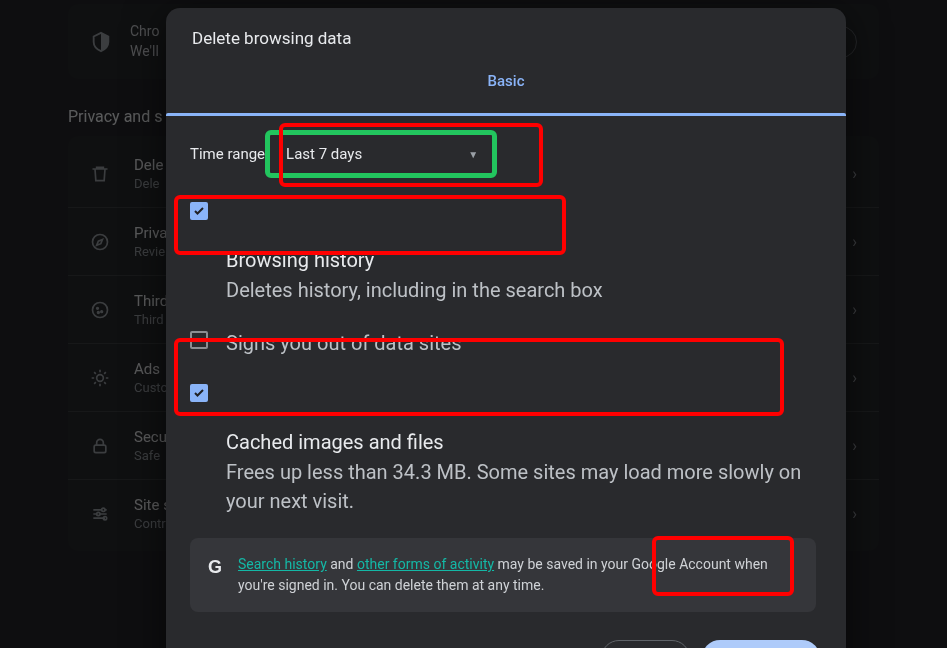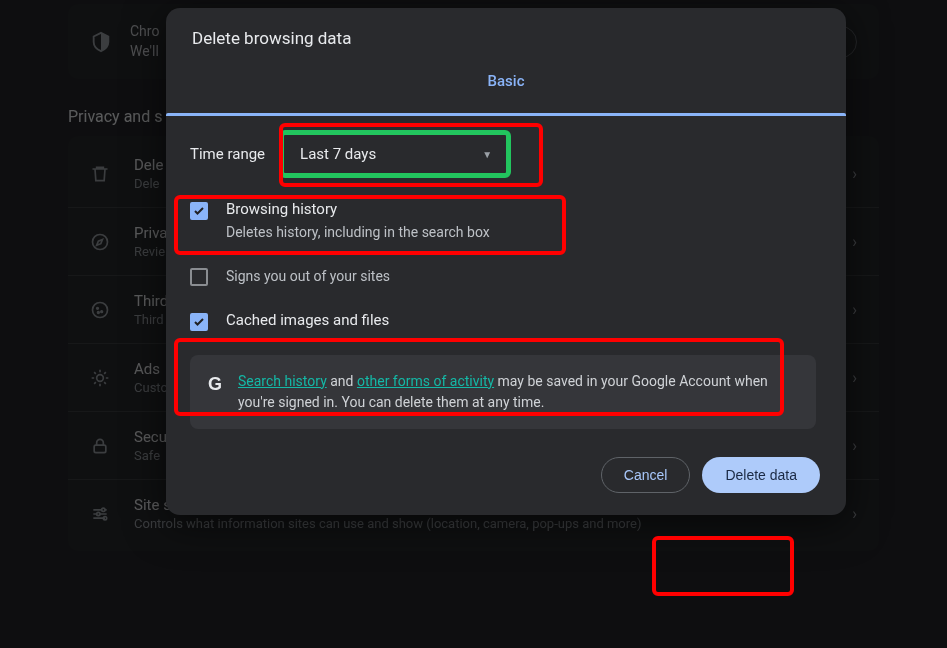--- a/index.html
+++ b/index.html
@@ -76,21 +76,21 @@
   }
   .tab.active{ color:#8ab4f8; font-weight:500; }
   .tab.active::after{
     content:""; position:absolute; left:0; right:0; bottom:-1px;
     height:3px; background:#8ab4f8; border-radius:2px 2px 0 0;
   }
   .dlg-body{
     padding: 6px 26px 4px 16px;
   }
   .timerow{
-    display:flex; align-items:center; gap:14px;
+    display:flex; align-items:center; 
     padding: 8px 0 10px 8px;
   }
   .timerow .label{ font-size:15px; color:#e8eaed; }
   .timerow .sel{
     position:relative;
     border:5px solid #22c55e; border-radius:6px;
     padding:10px 46px 10px 16px;
     font-size:15px; color:#e8eaed;
     min-width:232px;
     cursor:pointer;
@@ -105,22 +105,22 @@
   }
   .chk{
     width:18px; height:18px; margin-top:2px;
     border:2px solid #8a8d91; border-radius:2px;
     display:flex; align-items:center; justify-content:center;
     flex-shrink:0; cursor:pointer;
   }
   .chk.checked{ background:#8ab4f8; border-color:#8ab4f8; }
   .chk.checked svg{ display:block; }
   .chk svg{ display:none; }
-  .opt .txts .t{ font-size:15px; color:#e8eaed; margin-bottom:4px; }
-  .opt .txts .s{ font-size:14px; color:#bdc1c6; line-height:1.45; }
+  .opt .txts .t{ font-size:20px; color:#e8eaed; margin-bottom:4px;margin-top:48px; }
+  .opt .txts .s{ font-size:20px; color:#bdc1c6; line-height:1.45; }
   .infobox{
     margin:10px 4px 6px 8px;
     background:#35363a; border-radius:8px;
     padding:16px 18px;
     display:flex; gap:16px; align-items:flex-start;
     font-size:14px; color:#cfd2d6; line-height:1.5;
   }
   .infobox .g{
     font-family: "Product Sans", Arial, sans-serif;
     font-weight:700; font-size:18px; color:#e8eaed;
@@ -284,32 +284,33 @@
         <div class="t">Browsing history</div>
         <div class="s">Deletes history, including in the search box</div>
       </div>
     </div>
 
     <div class="opt">
       <div class="chk">
         
       </div>
       <div class="txts">
-        <div class="s">Signs you out of your sites</div>
+        <div class="s">Signs you out of data sites</div>
       </div>
     </div>
 
     <div class="opt">
       <div class="chk checked">
         <svg width="12" height="12" viewBox="0 0 24 24" fill="none" stroke="#202124" stroke-width="4">
             <path d="M4 12l5 5L20 6"></path>
           </svg>
       </div>
       <div class="txts">
         <div class="t">Cached images and files</div>
+        <div class="s">Frees up less than 34.3 MB. Some sites may load more slowly on your next visit.</div>
       </div>
     </div>
 
     <div class="infobox">
       <div class="g">G</div>
       <div>
         <a>Search history</a><span> and </span><a>other forms of activity</a><span> may be saved in your Google Account when you're signed in. You can delete them at any time.</span>
       </div>
     </div>
   </div>

